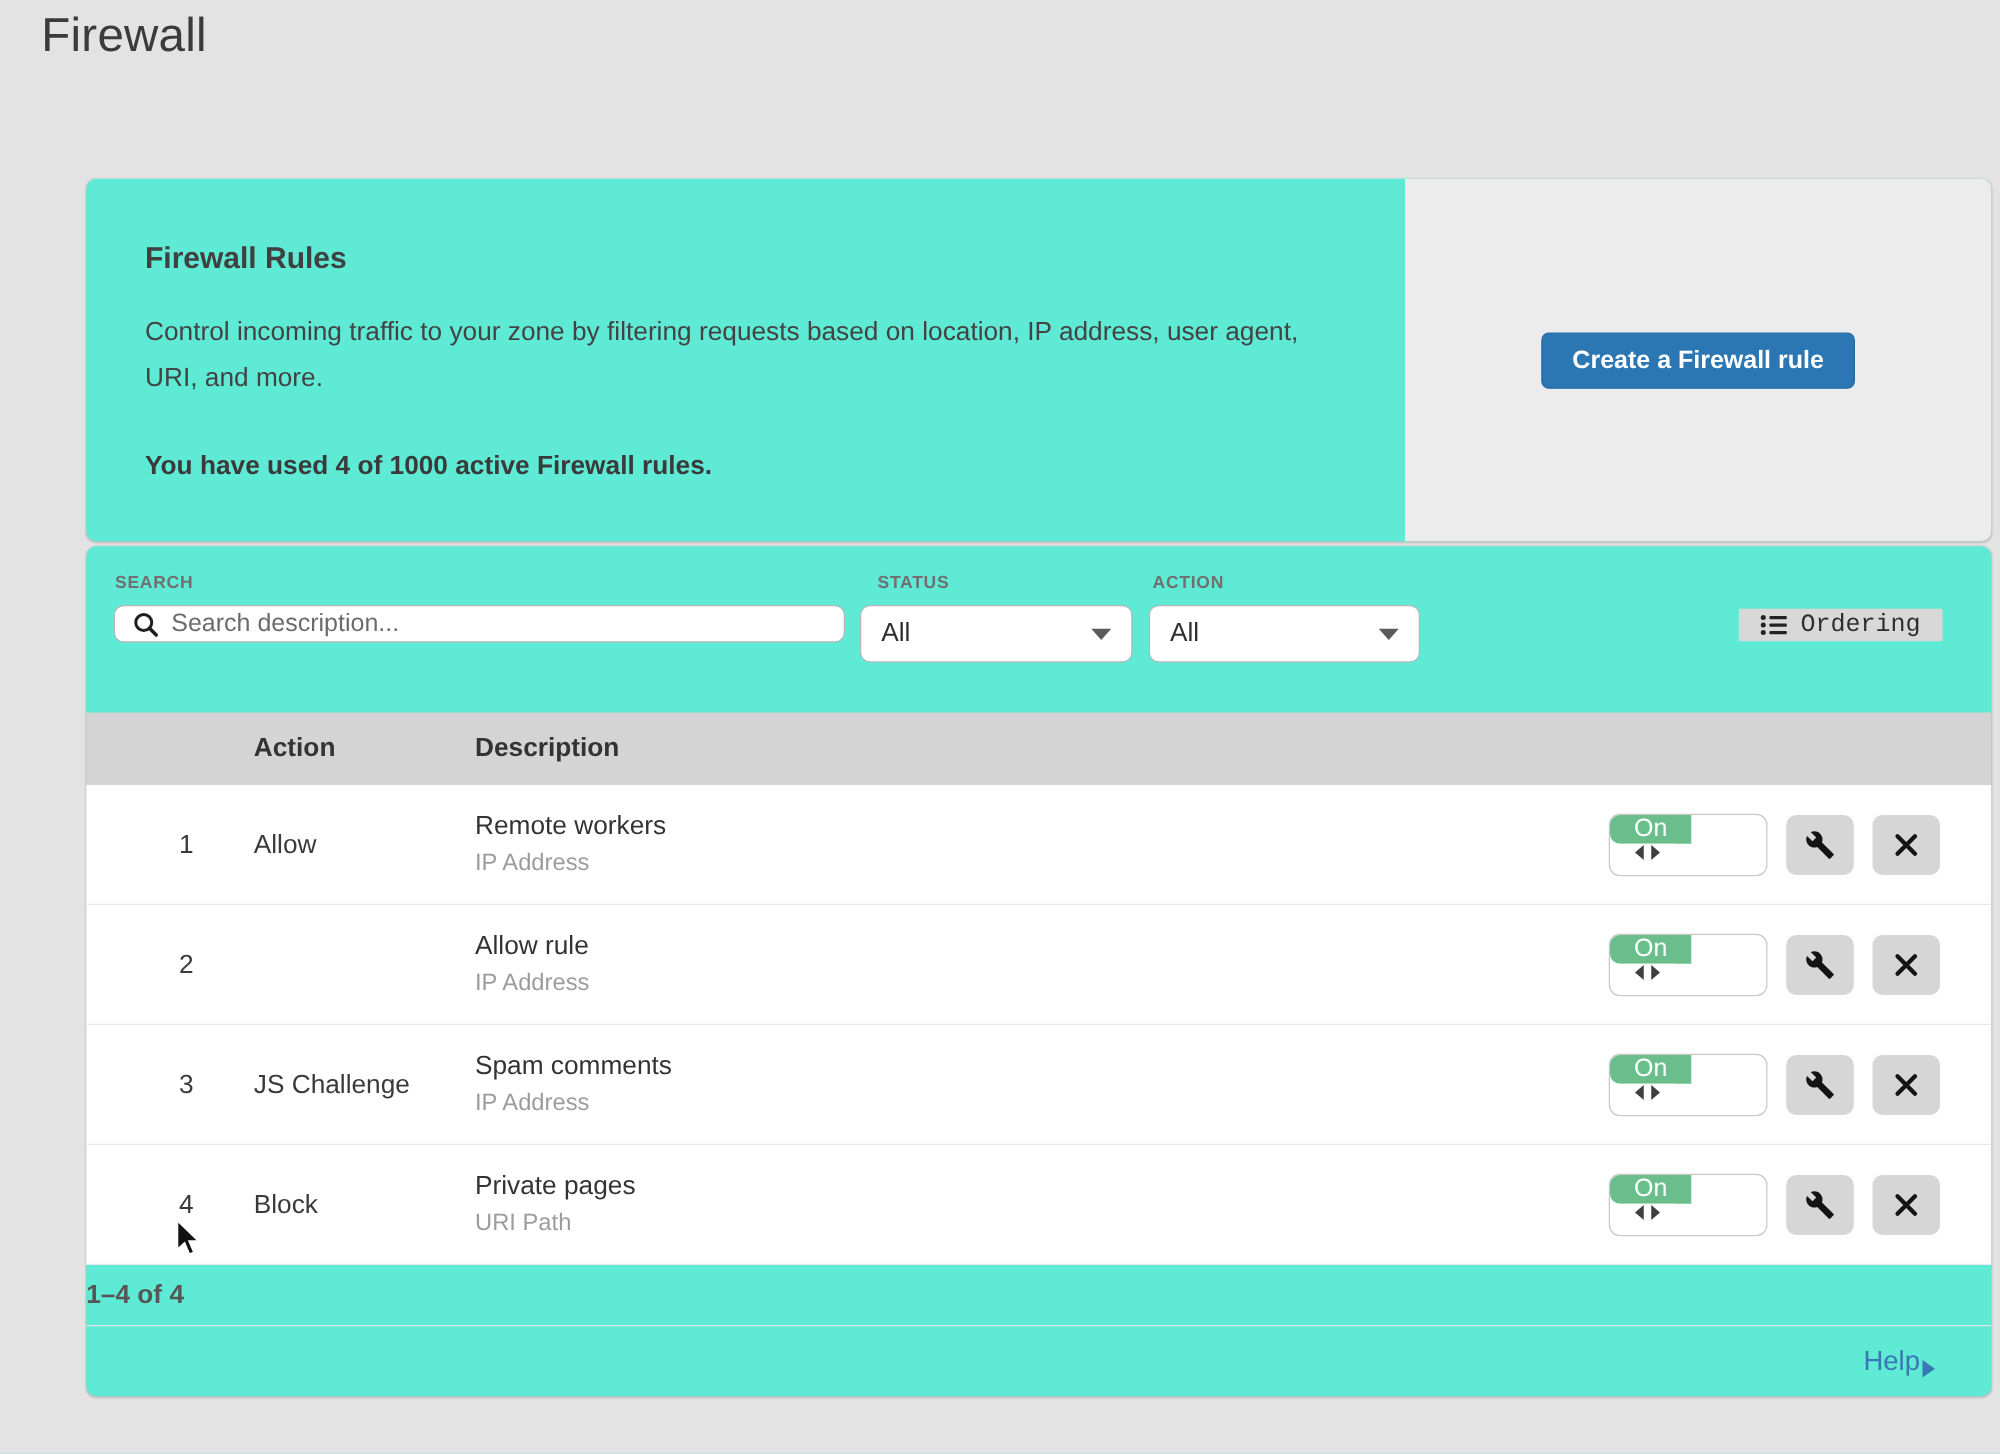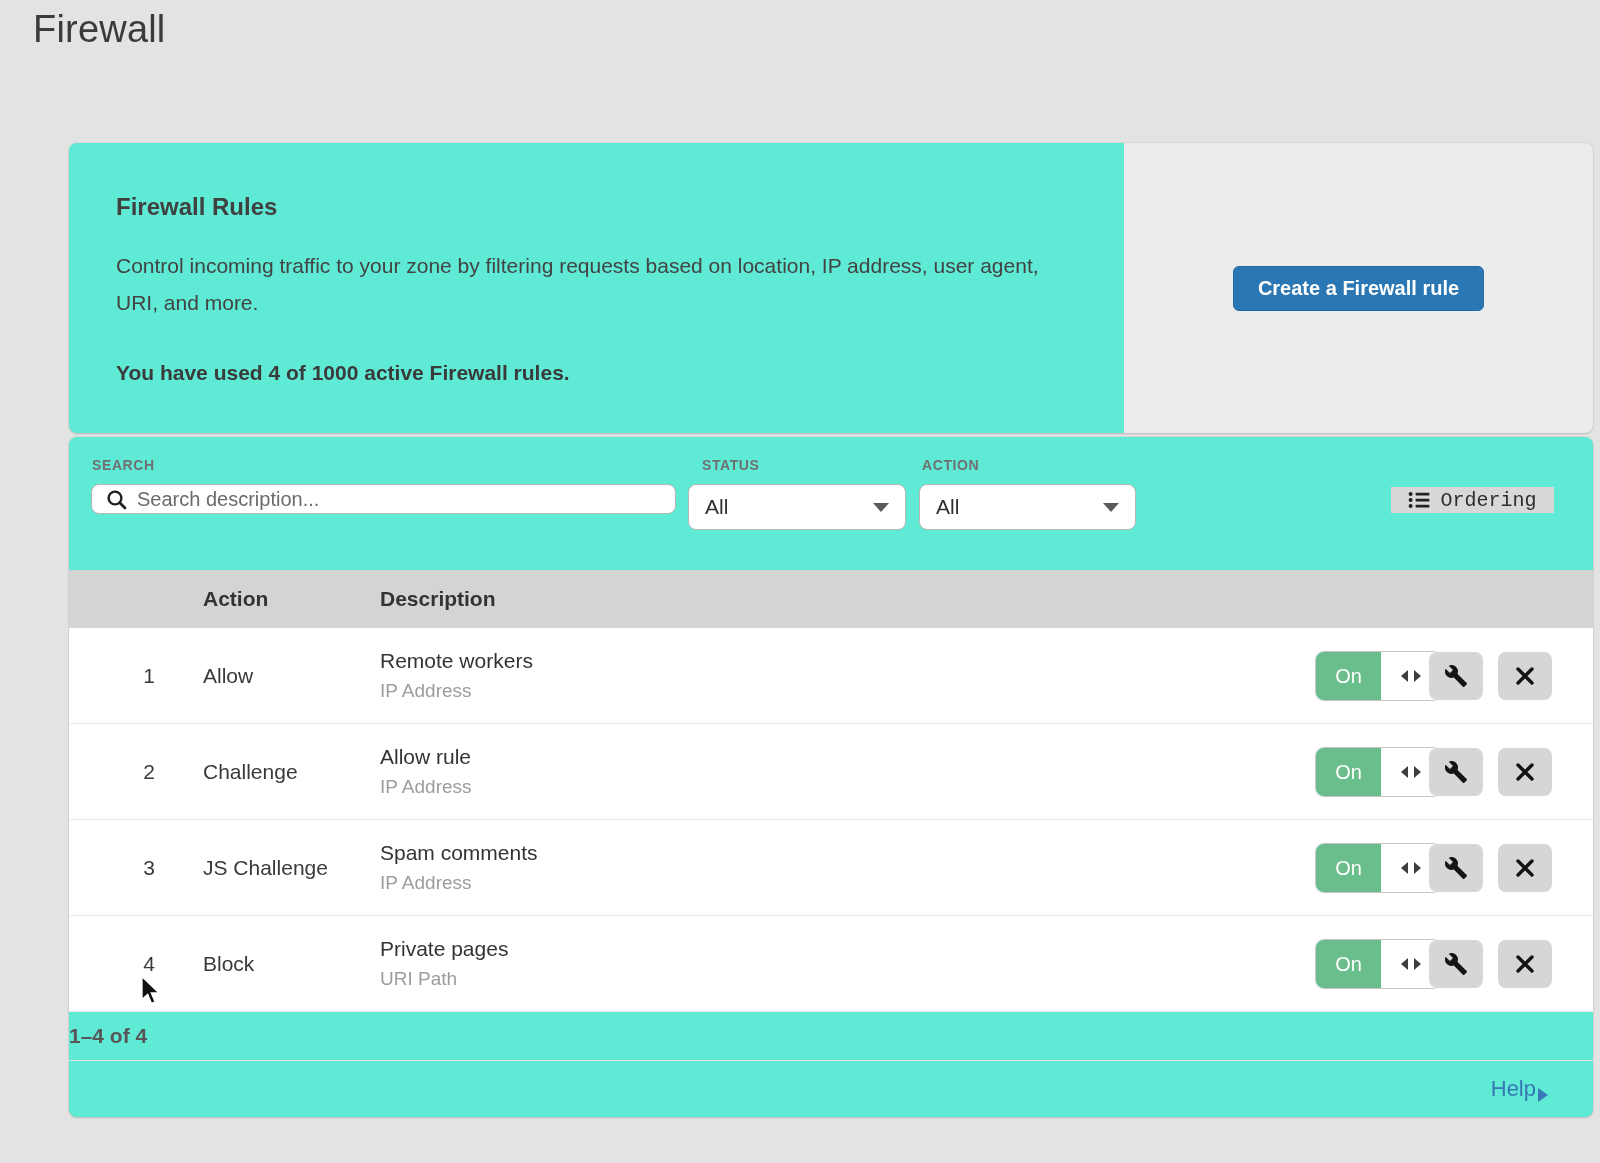--- a/index.html
+++ b/index.html
@@ -89,23 +89,24 @@
 
   .tbody { position:absolute; top:191px; left:0; right:0; }
   .rule-row { position:relative; height:96px; border-bottom:1px solid #e8e8e8; background:#fff; }
   .rule-number { position:absolute; left:60px; top:0; width:40px; height:100%; display:flex; align-items:center; justify-content:center; font-size:21px; color:#3a3a3a; }
   .rule-action { position:absolute; left:134px; top:0; height:100%; display:flex; align-items:center; font-size:21px; color:#3a3a3a; }
   .rule-desc { position:absolute; left:311px; top:0; height:100%; display:flex; flex-direction:column; justify-content:center; gap:7px; }
   .rule-desc-title { font-size:21px; color:#333; }
   .rule-desc-sub { font-size:19px; color:#9c9c9c; }
 
   .toggle {
-    position:absolute; left:1247px; top:24px; width:125px; height:48px;
+    position:absolute; left:1219px; top:24px; width:125px; height:48px;
     display:flex; cursor:pointer; border-radius:8px;
     box-shadow:0 0 0 1px #c9c9c9;
+    flex-direction:column;
   }
   .toggle-on {
     width:65px; background:#69be8c; color:#fff; font-size:20px; font-weight:500;
     display:flex; align-items:center; justify-content:center;
     border-radius:8px 0 0 8px;
   }
   .toggle-handle {
     width:60px; background:#fff; border-radius:0 8px 8px 0;
     display:flex; align-items:center; justify-content:center;
   }
@@ -217,21 +218,20 @@
         </button>
         <button class="icon-btn btn-delete">
           <svg width="20" height="20" viewBox="0 0 20 20">
             <path d="M3 3 L17 17 M17 3 L3 17" stroke="#141414" stroke-width="3.4" stroke-linecap="round"></path>
           </svg>
         </button>
       </div>
 
       <div class="rule-row">
         <span class="rule-number">2</span>
-        <span class="rule-action">Challenge</span>
         <div class="rule-desc">
           <span class="rule-desc-title">Allow rule</span>
           <span class="rule-desc-sub">IP Address</span>
         </div>
         <div class="toggle">
           <span class="toggle-on">On</span>
           <span class="toggle-handle">
             <svg width="22" height="14" viewBox="0 0 22 14">
               <polygon points="8,1 8,13 1,7" fill="#3f3f3f"></polygon>
               <polygon points="14,1 14,13 21,7" fill="#3f3f3f"></polygon>

